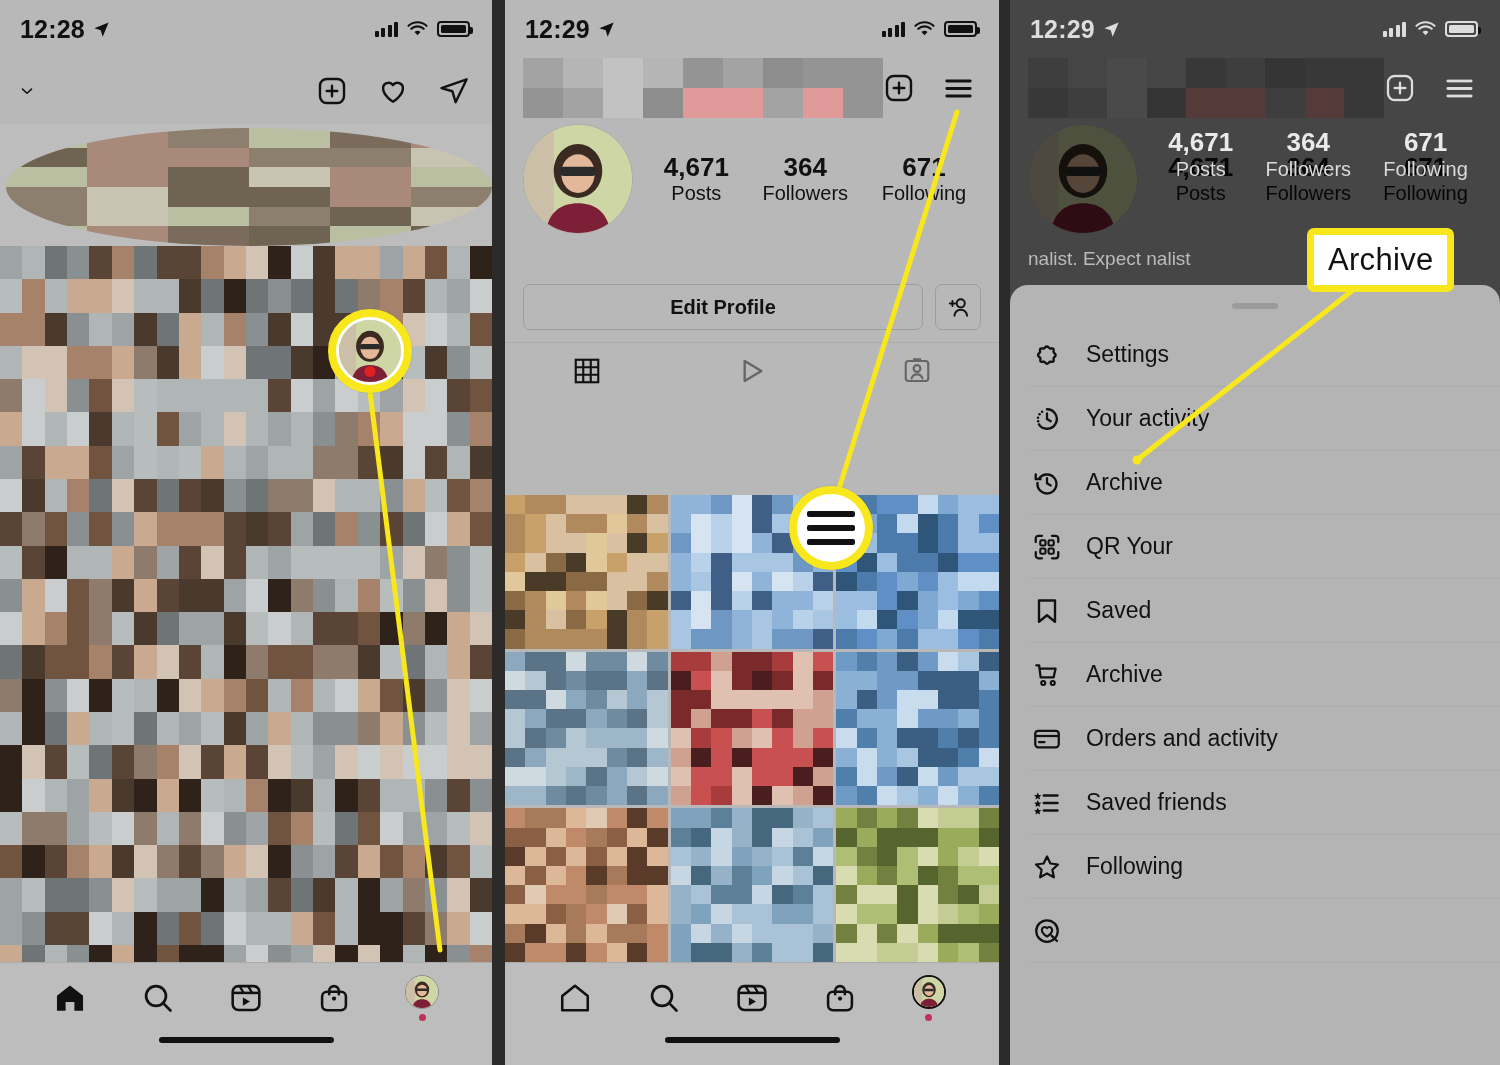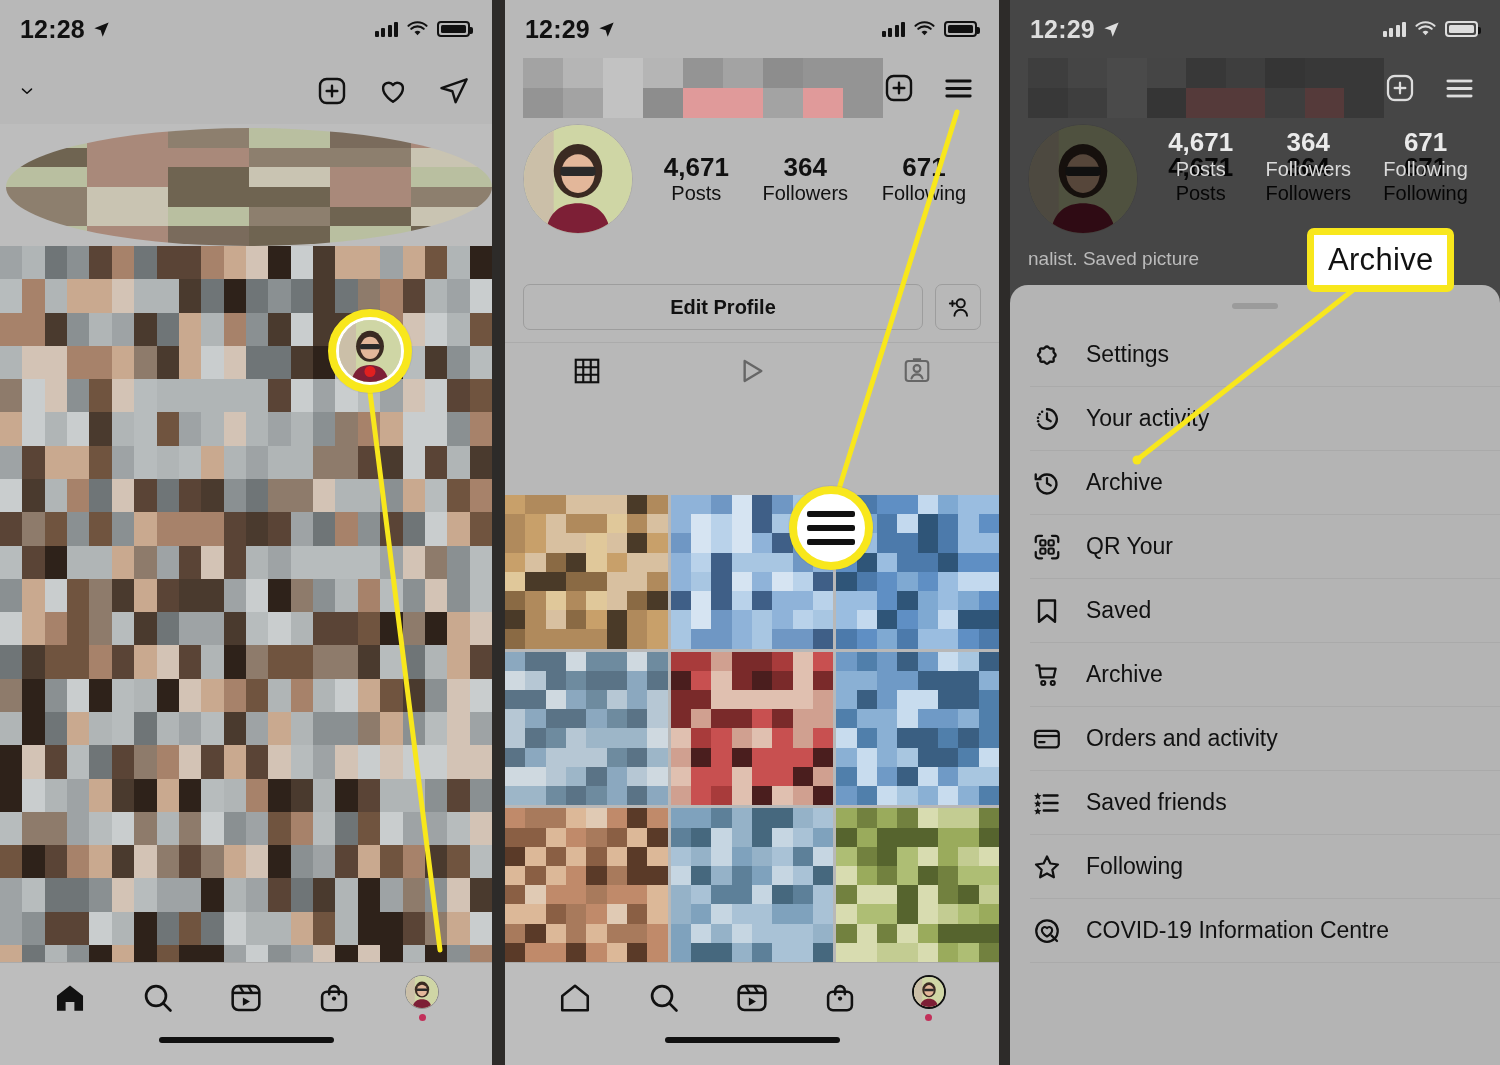--- a/index.html
+++ b/index.html
@@ -1889,21 +1889,21 @@
           <span style="color:#dadada">Followers</span>
         </div>
         <div class="p2-count">
           <b style="color:#eaeaea">671</b>
           <span style="color:#dadada">Following</span>
         </div>
       </div>
     </div>
 
     <div class="p3-bio-text">
-      <span>nalist. Saved picture</span>
+      <span>nalist. Expect nalist</span>
       <span style="margin-left:120px">s,</span>
     </div>
 
     <div class="sheet">
       <div class="grab"></div>
       <div class="menu" id="sheet-menu">
           <div class="menu-item">
             <span class="menu-ic">
               <svg viewBox="0 0 24 24" width="30" height="30">
                 <path d="M12 3.2c1 0 1.5 1.3 2.4 1.6.9.3 2-.5 2.7.2.7.7-.1 1.8.2 2.7.3.9 1.6 1.4 1.6 2.4s-1.3 1.5-1.6 2.4c-.3.9.5 2-.2 2.7-.7.7-1.8-.1-2.7.2-.9.3-1.4 1.6-2.4 1.6s-1.5-1.3-2.4-1.6c-.9-.3-2 .5-2.7-.2-.7-.7.1-1.8-.2-2.7C6.1 11.6 4.8 11.1 4.8 10.1S6.1 8.6 6.4 7.7c.3-.9-.5-2 .2-2.7.7-.7 1.8.1 2.7-.2.9-.3 1.4-1.6 2.7-1.6z" transform="translate(0,2)" stroke="#111" stroke-width="1.9" fill="none" stroke-linejoin="round"></path>
@@ -1994,21 +1994,20 @@
             <span class="menu-lbl">Following</span>
           </div>
           <div class="menu-item">
             <span class="menu-ic">
               <svg viewBox="0 0 24 24" width="30" height="30">
                 <circle cx="12" cy="12" r="8.6" stroke="#111" stroke-width="1.8" fill="none"></circle>
                 <path d="M12 16.4s-4.1-2.5-4.1-5.2a2.3 2.3 0 0 1 4.1-1.5 2.3 2.3 0 0 1 4.1 1.5c0 2.7-4.1 5.2-4.1 5.2z" stroke="#111" stroke-width="1.7" fill="none" stroke-linejoin="round"></path>
                 <path d="M15.6 15.6 20 20" stroke="#111" stroke-width="1.8" stroke-linecap="round"></path>
               </svg>
             </span>
-            <span class="menu-lbl">COVID-19 Information Centre</span>
           </div>
         </div>
     </div>
   </div>
 
   <svg class="anno-svg">
     <line x1="370" y1="392" x2="440" y2="950" stroke="#f8e71c" stroke-width="5" stroke-linecap="round"></line>
     <line x1="957" y1="112" x2="838" y2="492" stroke="#f8e71c" stroke-width="5" stroke-linecap="round"></line>
     <line x1="1362" y1="283" x2="1137" y2="460" stroke="#f8e71c" stroke-width="5" stroke-linecap="round"></line>
     <circle cx="1137" cy="460" r="4.5" fill="#f8e71c"></circle>

